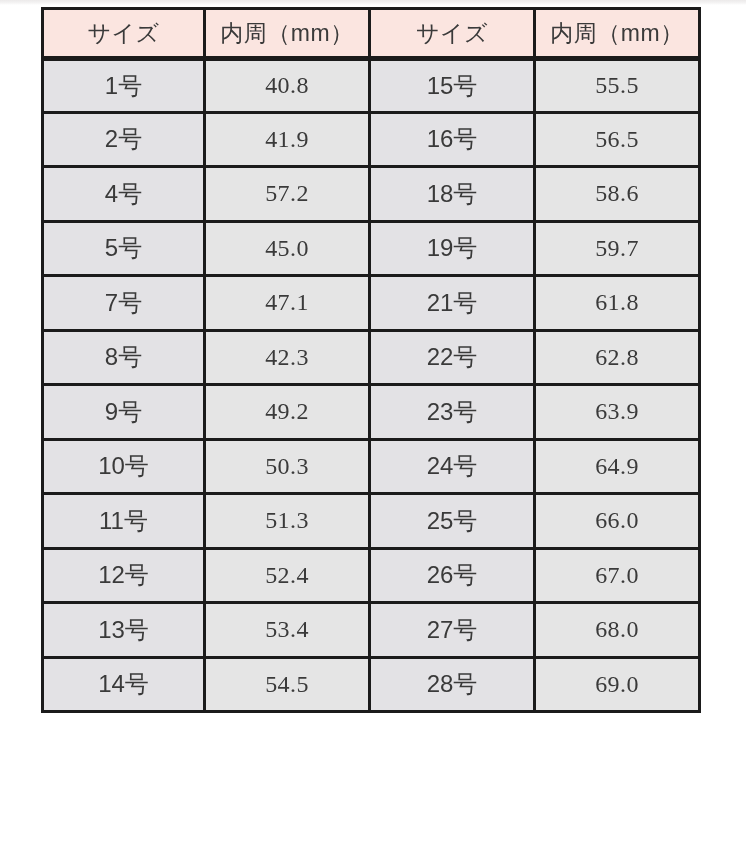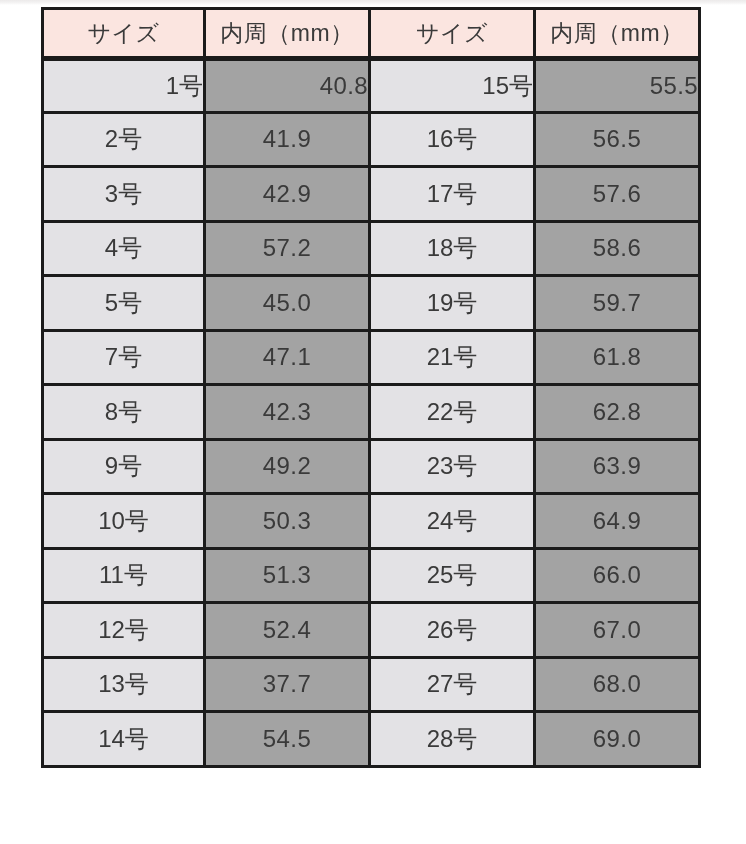--- a/index.html
+++ b/index.html
@@ -67,36 +67,36 @@
     font-weight: 400;
     font-size: 23px;
     letter-spacing: 0.5px;
     border-top: 3px solid #1b1b1b;
     border-bottom: 3px solid #1b1b1b;
   }
 
   
   tbody tr.first-body td {
     border-top: 2px solid #1b1b1b;
-    text-align: right;
   }
 
   tbody td {
     height: 54.5px;
     font-size: 24px;
     background: #ffffff;
   }
 
   tbody td.size-cell {
     background: #e3e2e5;
   }
 
   tbody td.num-cell {
-    background: #a3a3a3;
+    background: #e5e5e5;
     letter-spacing: 0.4px;
+    font-family: Liberation Serif, serif;
   }
 </style>
 </head>
 <body>
 
 <div id="top-strip"></div>
 
 <div id="table-wrap">
   <table class="size-table">
     <colgroup>
@@ -118,26 +118,20 @@
           <td class="size-cell">1号</td>
           <td class="num-cell">40.8</td>
           <td class="size-cell">15号</td>
           <td class="num-cell">55.5</td>
         </tr>
         <tr>
           <td class="size-cell">2号</td>
           <td class="num-cell">41.9</td>
           <td class="size-cell">16号</td>
           <td class="num-cell">56.5</td>
-        </tr>
-        <tr>
-          <td class="size-cell">3号</td>
-          <td class="num-cell">42.9</td>
-          <td class="size-cell">17号</td>
-          <td class="num-cell">57.6</td>
         </tr>
         <tr>
           <td class="size-cell">4号</td>
           <td class="num-cell">57.2</td>
           <td class="size-cell">18号</td>
           <td class="num-cell">58.6</td>
         </tr>
         <tr>
           <td class="size-cell">5号</td>
           <td class="num-cell">45.0</td>
@@ -175,21 +169,21 @@
           <td class="num-cell">66.0</td>
         </tr>
         <tr>
           <td class="size-cell">12号</td>
           <td class="num-cell">52.4</td>
           <td class="size-cell">26号</td>
           <td class="num-cell">67.0</td>
         </tr>
         <tr>
           <td class="size-cell">13号</td>
-          <td class="num-cell">37.7</td>
+          <td class="num-cell">53.4</td>
           <td class="size-cell">27号</td>
           <td class="num-cell">68.0</td>
         </tr>
         <tr>
           <td class="size-cell">14号</td>
           <td class="num-cell">54.5</td>
           <td class="size-cell">28号</td>
           <td class="num-cell">69.0</td>
         </tr>
       </tbody>

